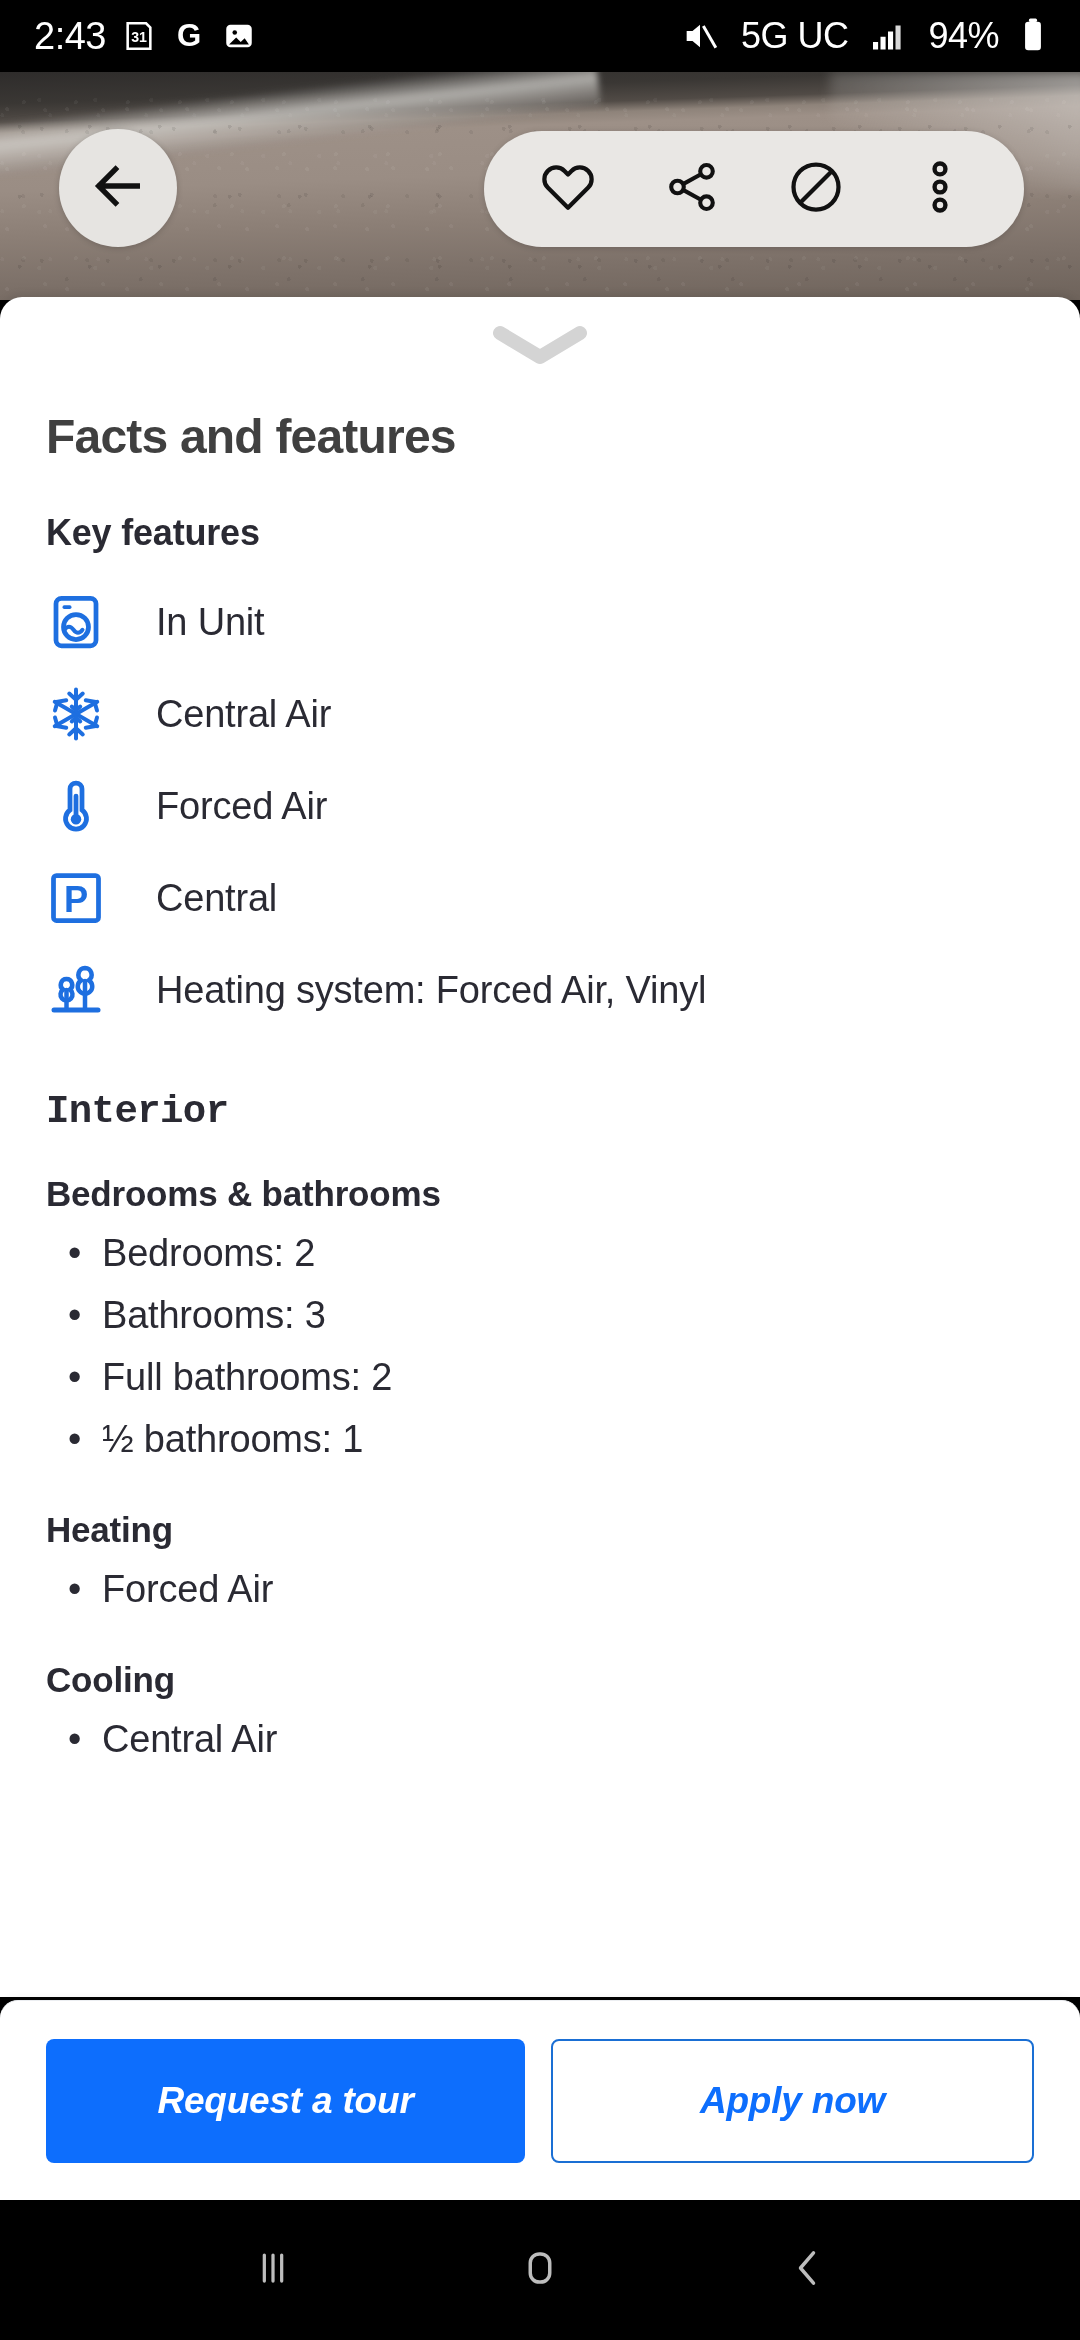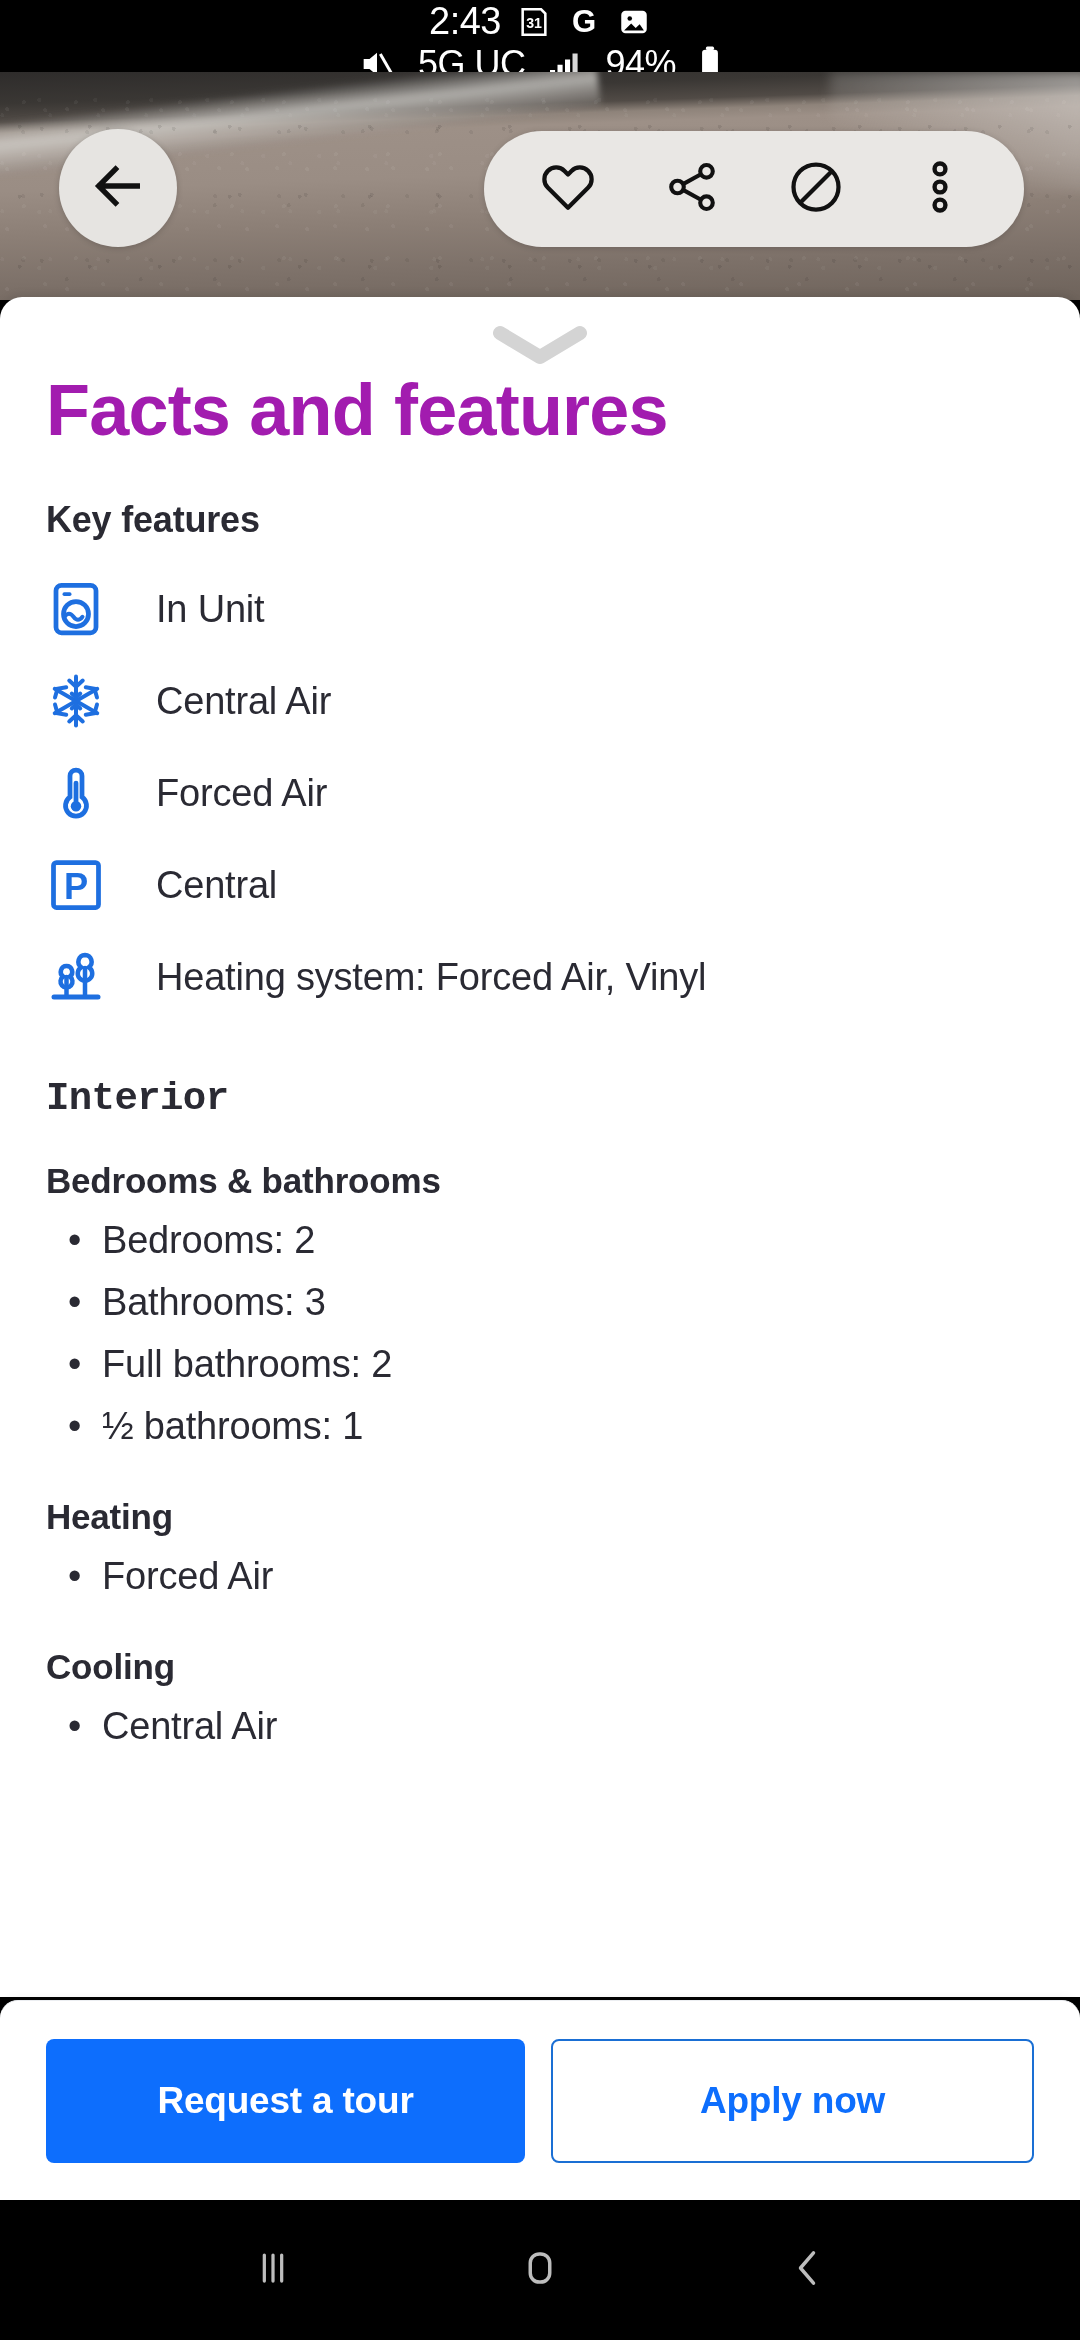--- a/index.html
+++ b/index.html
@@ -10,21 +10,20 @@
     overflow:hidden;
   }
   .phone { position:relative; width:1080px; height:2340px; background:#000; }
 
   
   .statusbar {
     position:absolute; top:0; left:0; width:1080px; height:72px;
     background:#000; color:#fff;
     display:flex; align-items:center; justify-content:space-between;
     padding:0 34px;
-    flex-direction:column;
   }
   .sb-left { display:flex; align-items:center; gap:16px; }
   .sb-time { font-size:38px; font-weight:400; letter-spacing:-0.5px; }
   .sb-ico { display:flex; align-items:center; justify-content:center; }
   .sb-right { display:flex; align-items:center; gap:21px; }
   .sb-net { font-size:36px; font-weight:500; letter-spacing:-0.5px; }
   .sb-batt { font-size:36px; font-weight:500; letter-spacing:-0.5px; }
 
   
   .hero {
@@ -89,22 +88,22 @@
     background:#fff;
     border-radius:22px 22px 0 0;
     box-shadow:0 -2px 10px rgba(0,0,0,.10);
     overflow:hidden;
   }
   .grabber { width:100%; display:flex; justify-content:center; padding-top:28px; }
 
   .sheet-body { padding:0 46px; }
 
   .h1 {
-    font-size:72px; font-weight:700; color:#a21caf;
-    letter-spacing:-0.8px; 
+    font-size:48px; font-weight:700; color:#404040;
+    letter-spacing:-0.8px; margin-top:40px;
   }
   .h2-sub {
     font-size:36px; font-weight:700; color:#2a2a33;
     letter-spacing:-0.2px; margin-top:48px;
   }
   .h2 {
     font-size:39px; font-weight:700; color:#2a2a33;
     letter-spacing:-0.6px; margin-top:54px;font-family:Liberation Mono, monospace;
   }
   .h3 {
@@ -133,20 +132,21 @@
 
   
   .ctabar {
     position:absolute; left:0; bottom:140px; width:1080px; height:200px;
     background:#fff;
     border-top:1px solid #eceef1;
     border-radius:18px 18px 0 0;
     box-shadow:0 -3px 10px rgba(0,0,0,.055);
     display:flex; align-items:center; gap:26px;
     padding:0 46px;
+    font-style:italic;
   }
   .btn {
     flex:1; height:124px; border-radius:8px;
     display:flex; align-items:center; justify-content:center;
     font-size:37px; font-weight:700; letter-spacing:-0.2px;
     cursor:pointer;
   }
   .btn-primary { background:#0d6efd; color:#fff; }
   .btn-secondary { background:#fff; color:#0d6efd; border:2px solid #1a6fd4; }
 

